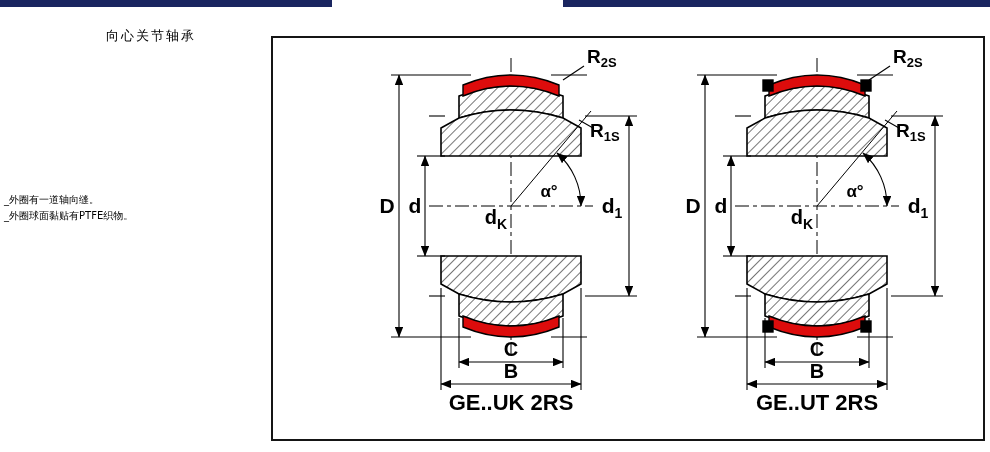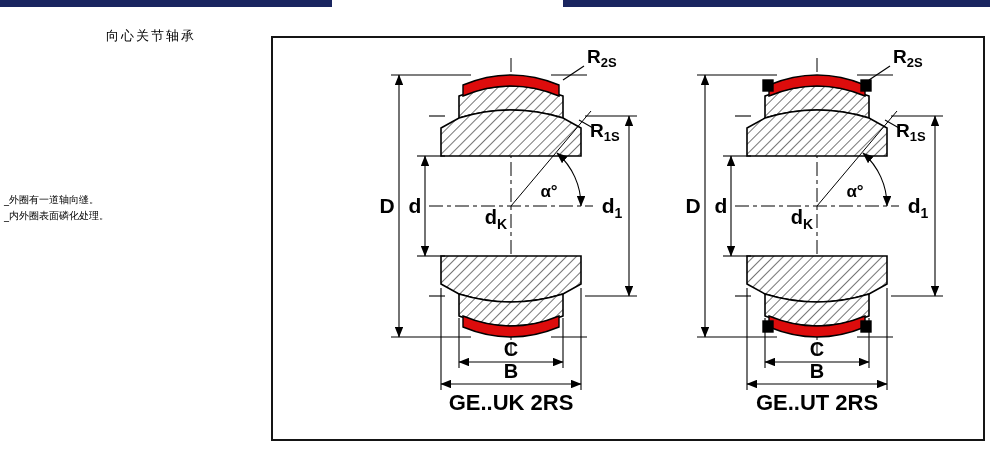--- a/index.html
+++ b/index.html
@@ -34,21 +34,21 @@
 </head>
 <body>
 
 <div class="topbar topbar-left"></div>
 <div class="topbar topbar-right"></div>
 
 <div class="page-title">向心关节轴承</div>
 
 <div class="notes">
   <div class="note">_外圈有一道轴向缝。</div>
-  <div class="note">_内外圈表面磷化处理。</div>
+  <div class="note">_外圈球面黏贴有PTFE织物。</div>
 </div>
 
 <svg class="defs-holder" aria-hidden="true">
   <defs>
     <pattern id="hatch" patternUnits="userSpaceOnUse" width="7" height="7" patternTransform="rotate(45)">
       <rect width="7" height="7" fill="#ffffff"></rect>
       <line x1="0" y1="0" x2="0" y2="7" stroke="#3a3a3a" stroke-width="1.4"></line>
     </pattern>
     <marker id="arr" viewBox="0 0 10 8" refX="9.5" refY="4" markerWidth="10" markerHeight="8" orient="auto-start-reverse">
       <path d="M0,0 L10,4 L0,8 Z" fill="#000"></path>

